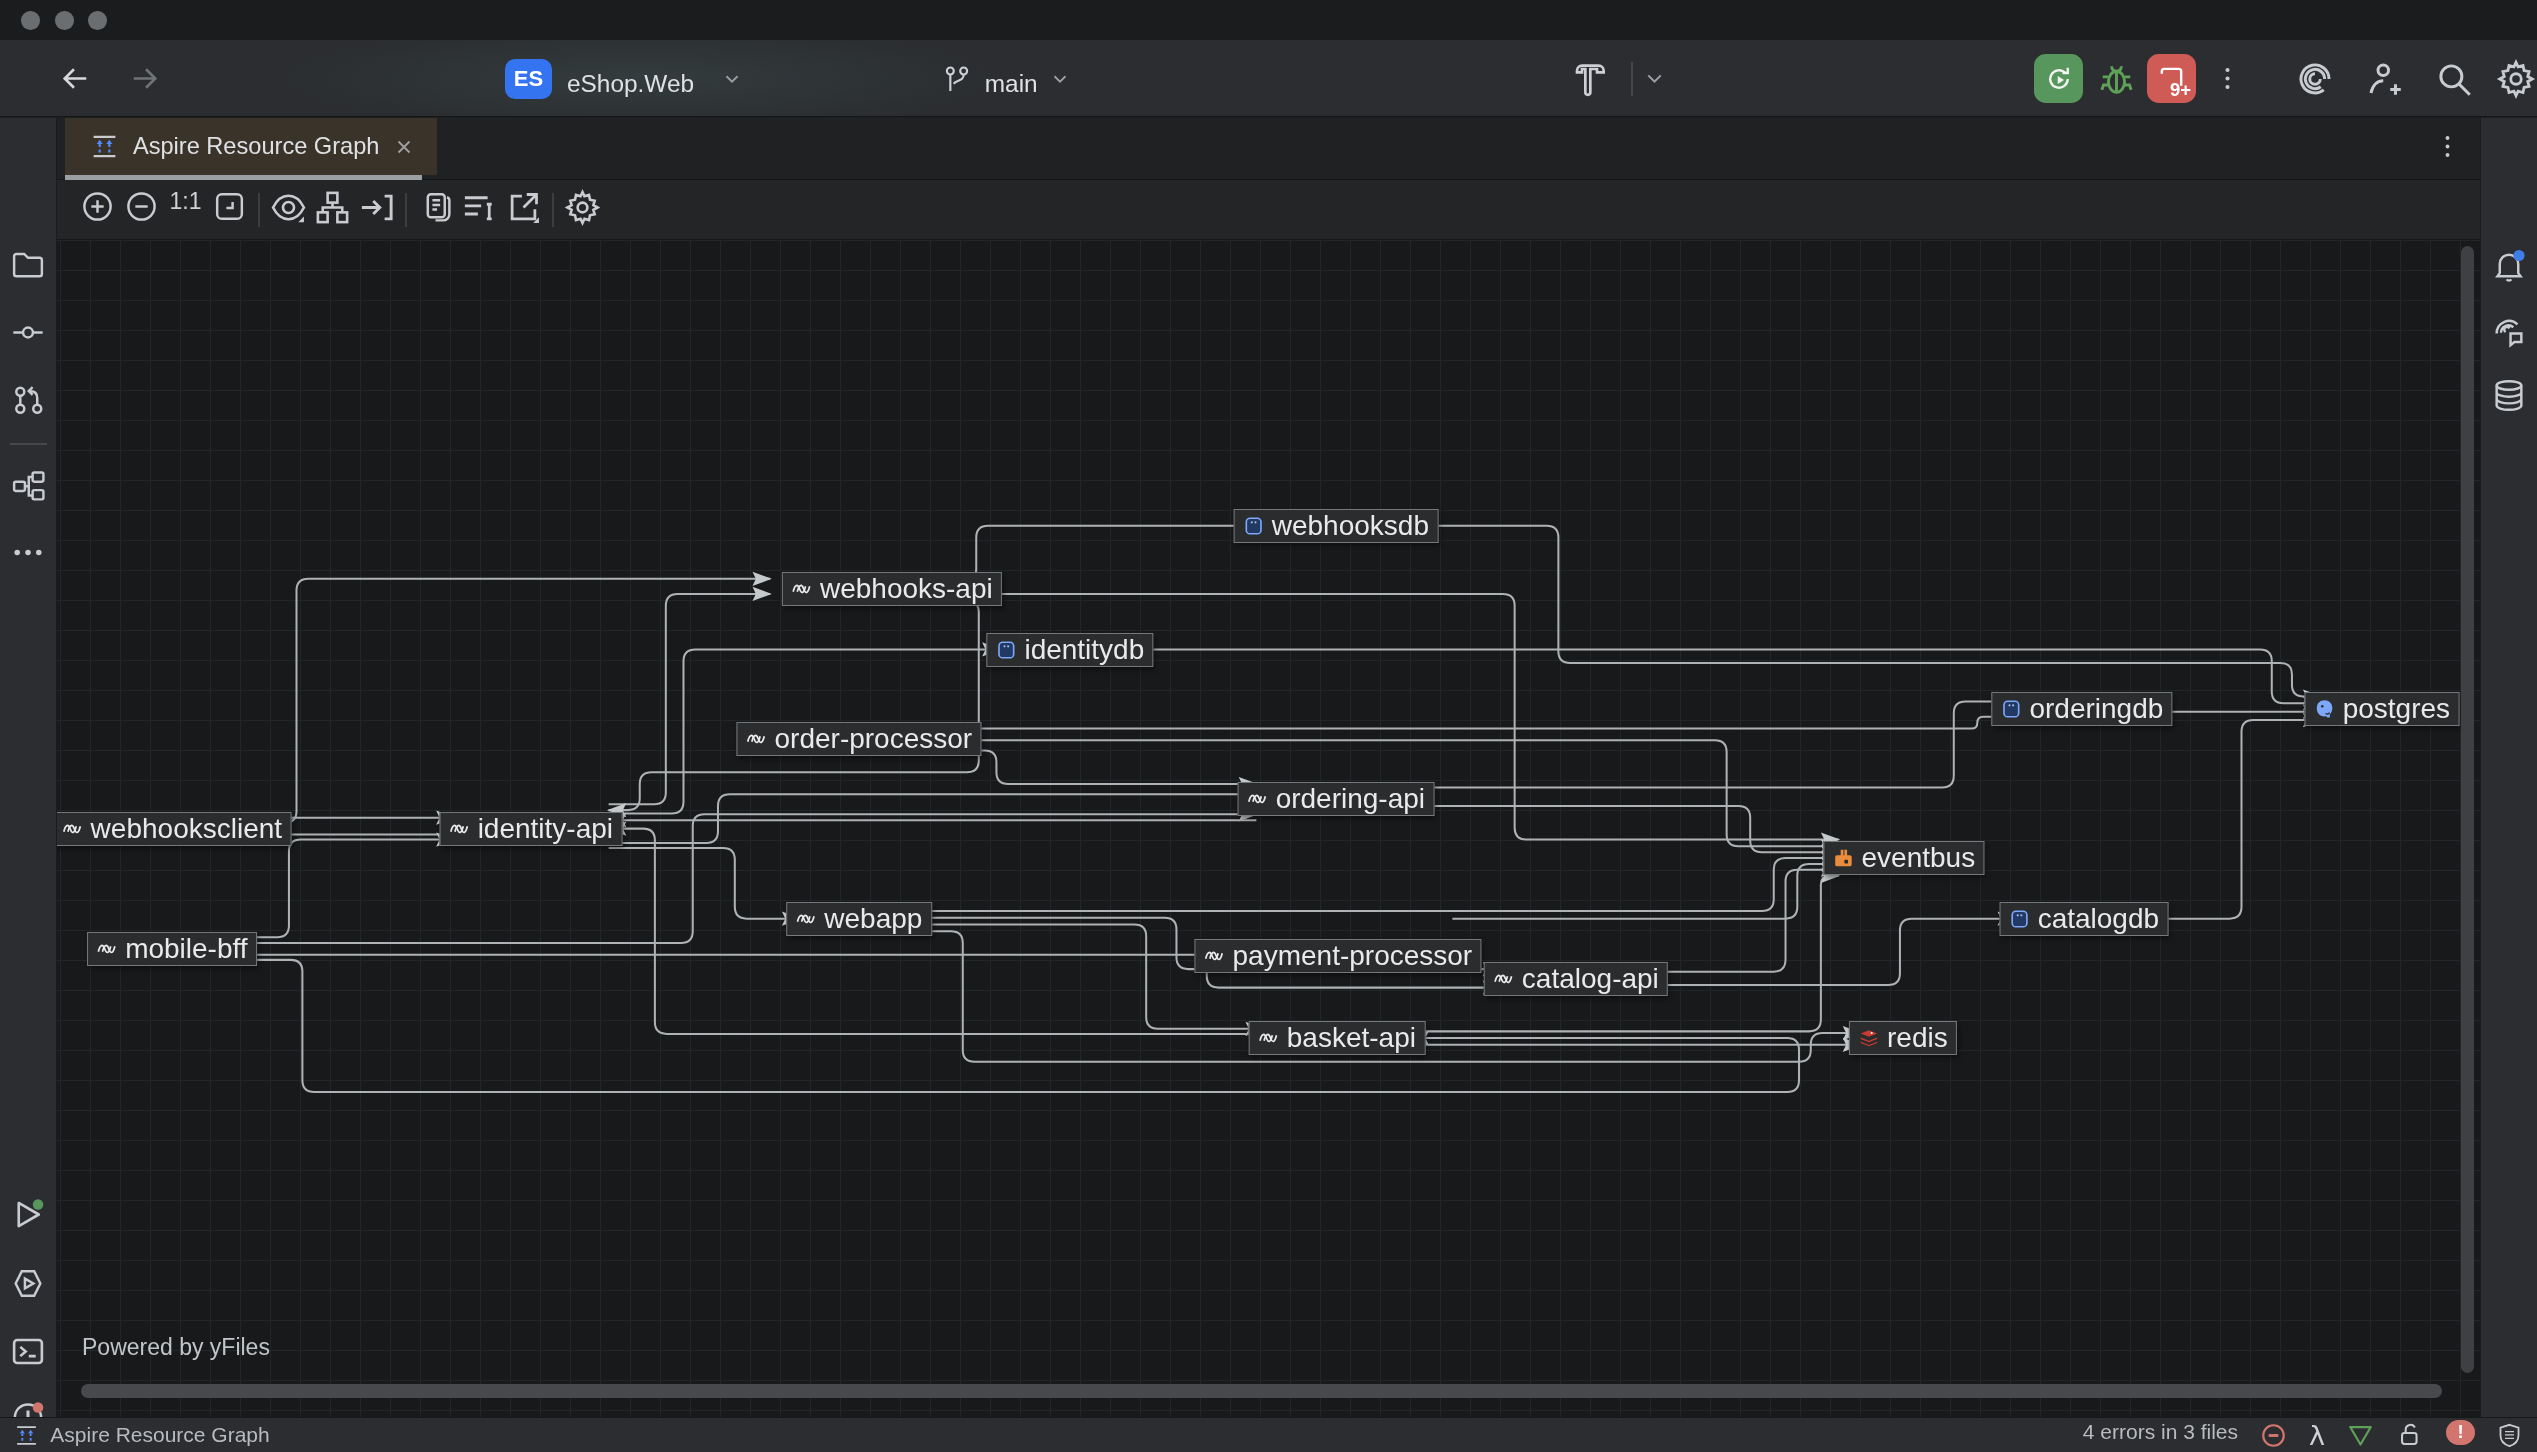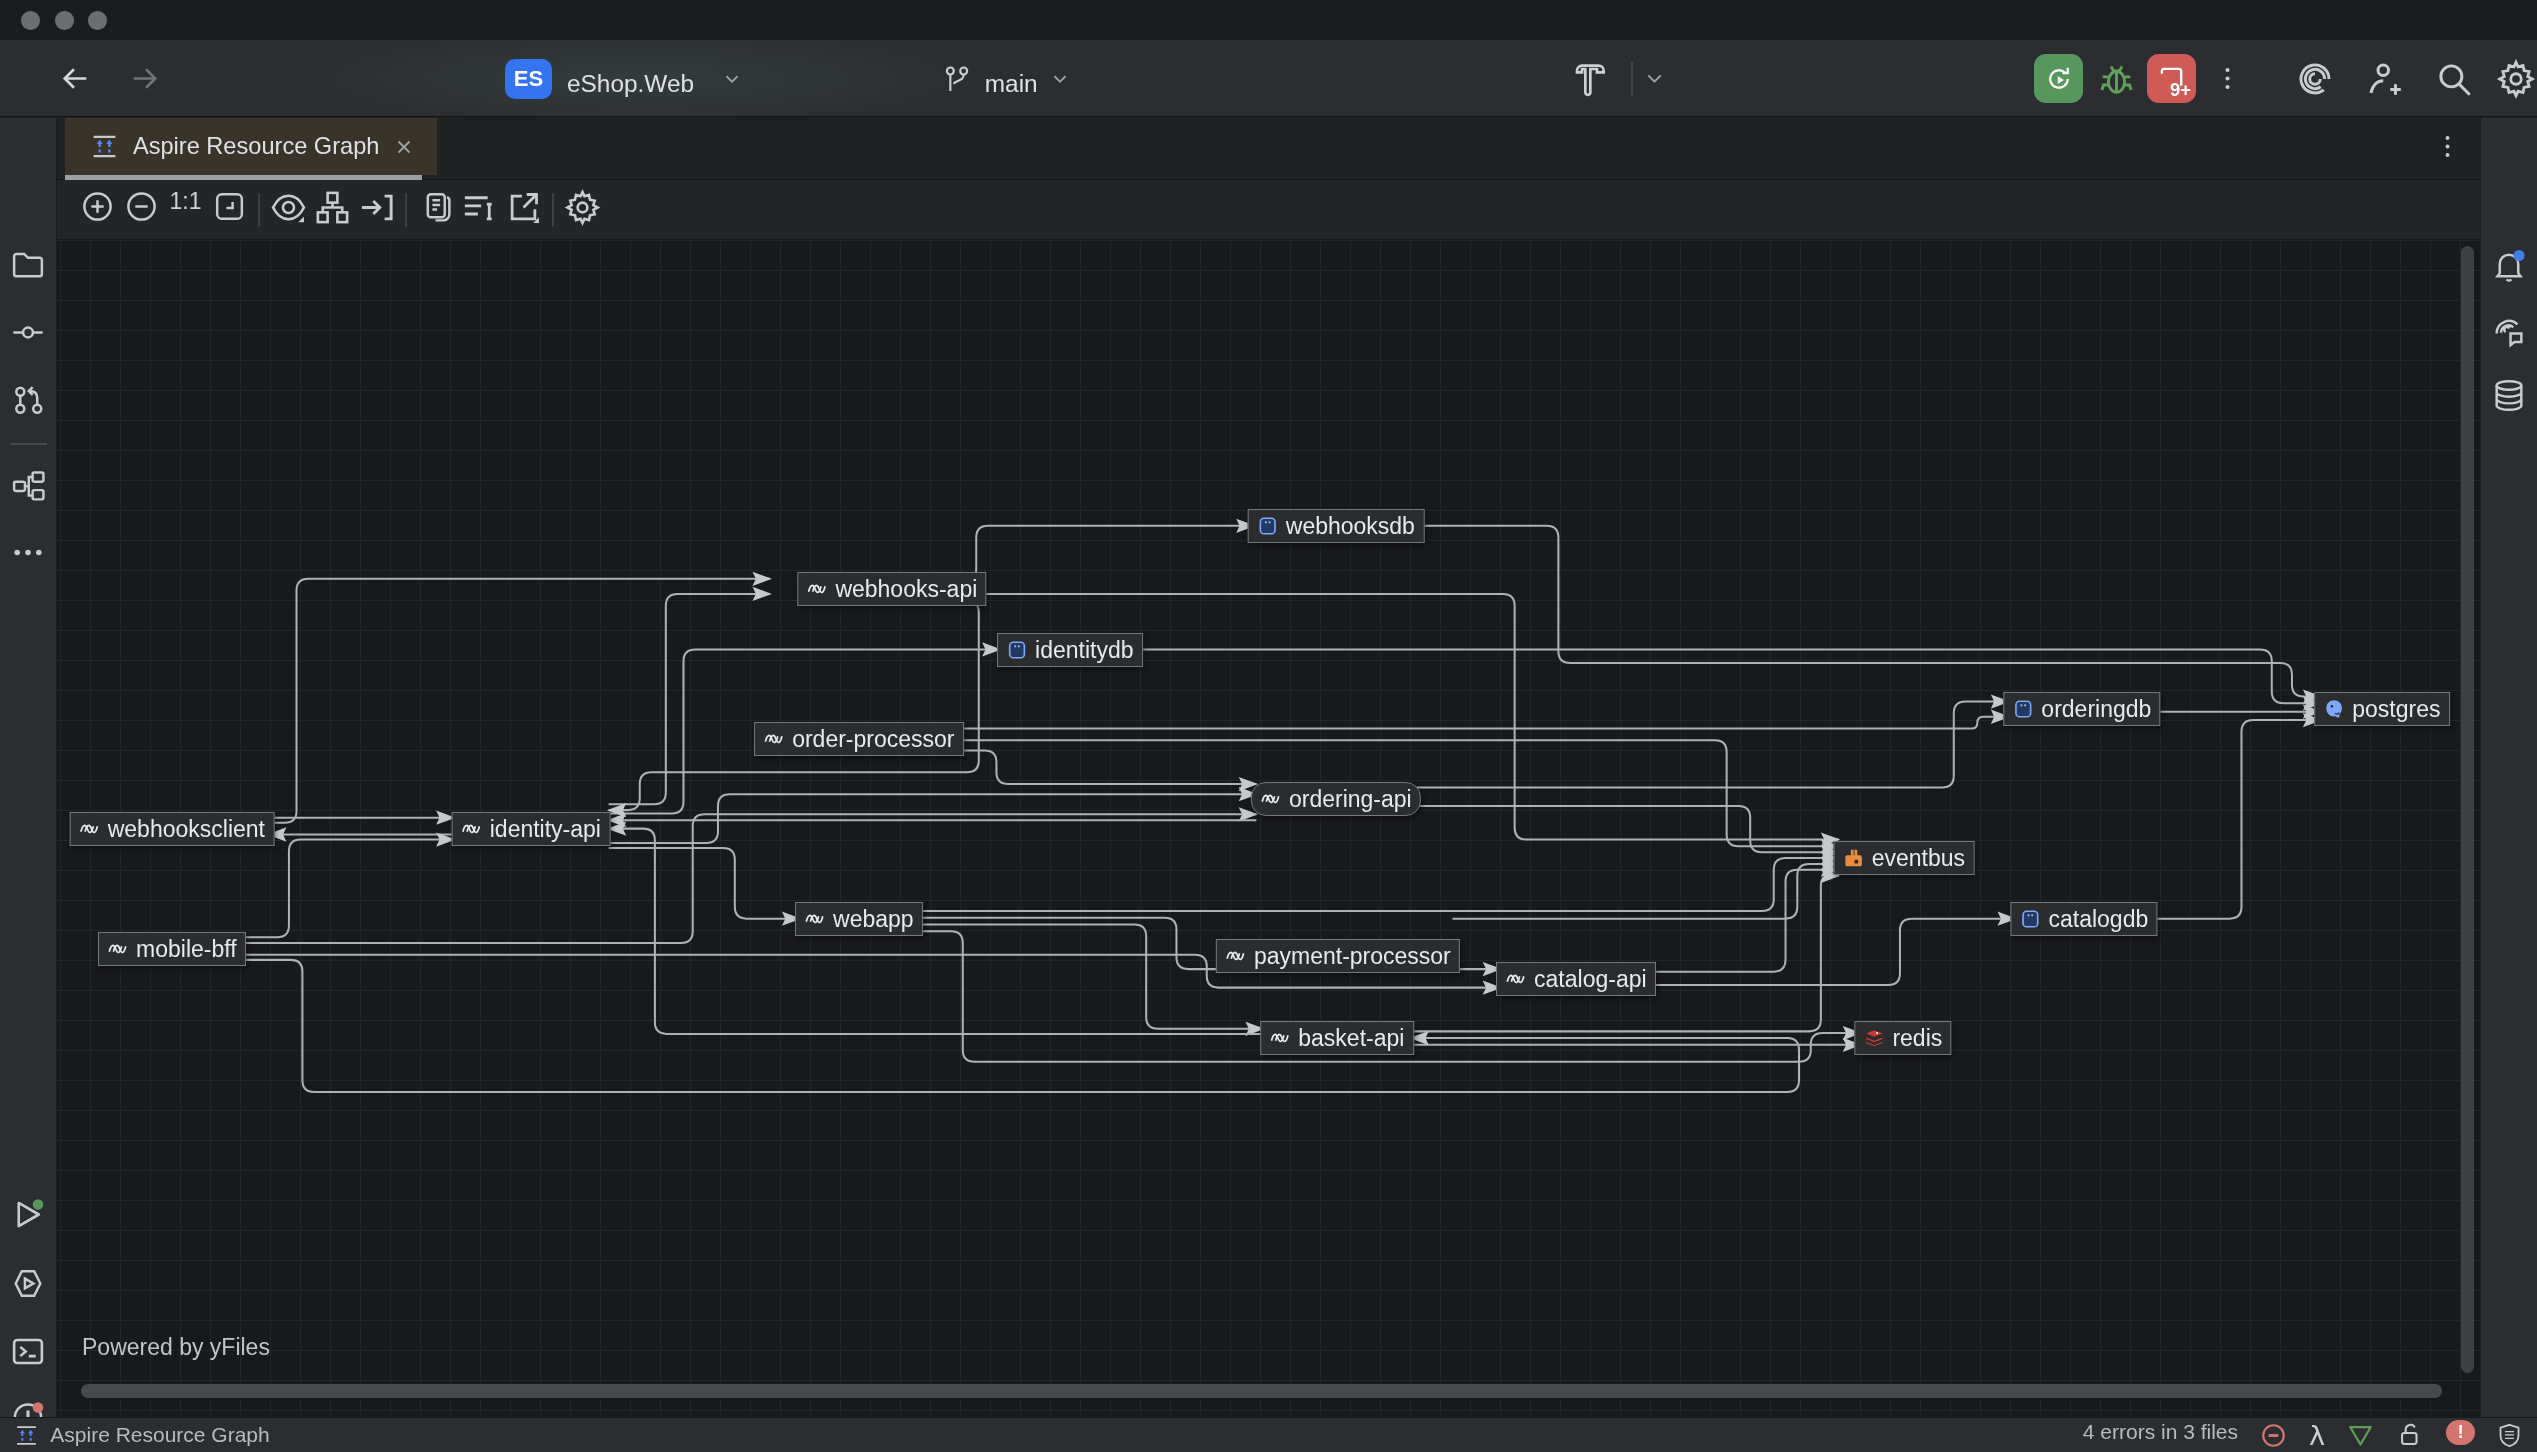--- a/index.html
+++ b/index.html
@@ -35,21 +35,21 @@
   .sb-icon { position:absolute; left:50%; transform:translateX(-50%); width:37px; height:37px; display:flex; align-items:center; justify-content:center; color:#c8cbcf; }
   .sb-div { position:absolute; left:10px; width:37px; height:1.7px; background:#45474a; }
 
   .canvas { position:absolute; left:57px; top:240px; width:2423px; height:1177px; background:#18191b; overflow:hidden; }
   .stage { position:absolute; left:-57px; top:-240px; width:2538px; height:1452px;
     background-image:linear-gradient(#232628 0.8px, transparent 0.8px),linear-gradient(90deg,#232628 0.8px, transparent 0.8px);
     background-size:30px 30px; background-position:0 0; }
   .stage svg.edges { position:absolute; left:0; top:0; }
   .gnode { position:absolute; transform:translate(-50%,-50%); height:34px; background:#2a2c2e;
     border:1.7px solid #75797c; display:flex; align-items:center; gap:6.7px; padding:0 8.4px;
-    color:#e8eaec; font-size:23px; white-space:nowrap; box-shadow:1.7px 2.5px 5px rgba(0,0,0,0.45); }
+    color:#e8eaec; font-size:28px; white-space:nowrap; box-shadow:1.7px 2.5px 5px rgba(0,0,0,0.45); }
   .watermark { position:absolute; color:#c2c5c8; font-size:23px; }
   .hscroll { position:absolute; height:14.3px; border-radius:7.6px; background:#47494c; }
   .vscroll { position:absolute; width:12.6px; border-radius:6.7px; background:#3e4043; }
 
   .statusbar { position:absolute; left:0; top:1417px; width:2538px; height:35px; background:#2b2d30;
     border-top:0.8px solid #161718; display:flex; align-items:center; color:#b8bbbf; font-size:21px; }
   .st-left { display:flex; align-items:center; gap:11.8px; margin-left:13.5px; }
   .st-right { margin-left:auto; display:flex; gap:21px; margin-right:15px; }
   .ico { display:inline-flex; align-items:center; justify-content:center; }
 </style>
@@ -450,21 +450,21 @@
         </div>
         <div class="gnode" style="left: 531px; top: 829px;">
           <span class="ico">
             <svg width="22" height="22" viewBox="0 0 24 24" fill="none" stroke="#e8eaec" stroke-width="1.9">
               <path d="M2.5 15 C4.5 6.5 7.5 6.5 9.5 12 S14 17.5 16 9"></path>
               <path d="M7 15 C9 6.5 12 6.5 14 12 S18.5 17.5 20.5 9"></path>
             </svg>
           </span>
           <span>identity-api</span>
         </div>
-        <div class="gnode" style="left: 1336px; top: 799px; border-radius: 15px;">
+        <div class="gnode" style="left: 1336px; top: 799px;">
           <span class="ico">
             <svg width="22" height="22" viewBox="0 0 24 24" fill="none" stroke="#e8eaec" stroke-width="1.9">
               <path d="M2.5 15 C4.5 6.5 7.5 6.5 9.5 12 S14 17.5 16 9"></path>
               <path d="M7 15 C9 6.5 12 6.5 14 12 S18.5 17.5 20.5 9"></path>
             </svg>
           </span>
           <span>ordering-api</span>
         </div>
         <div class="gnode" style="left: 1904px; top: 858px;">
           <span class="ico">

